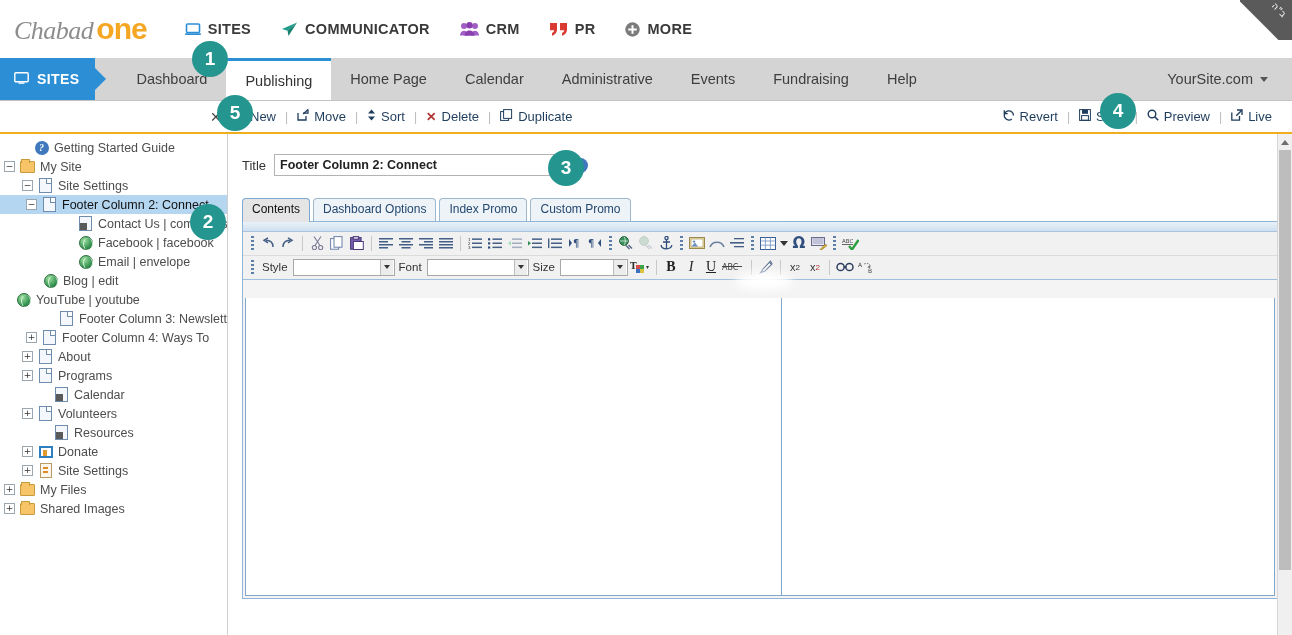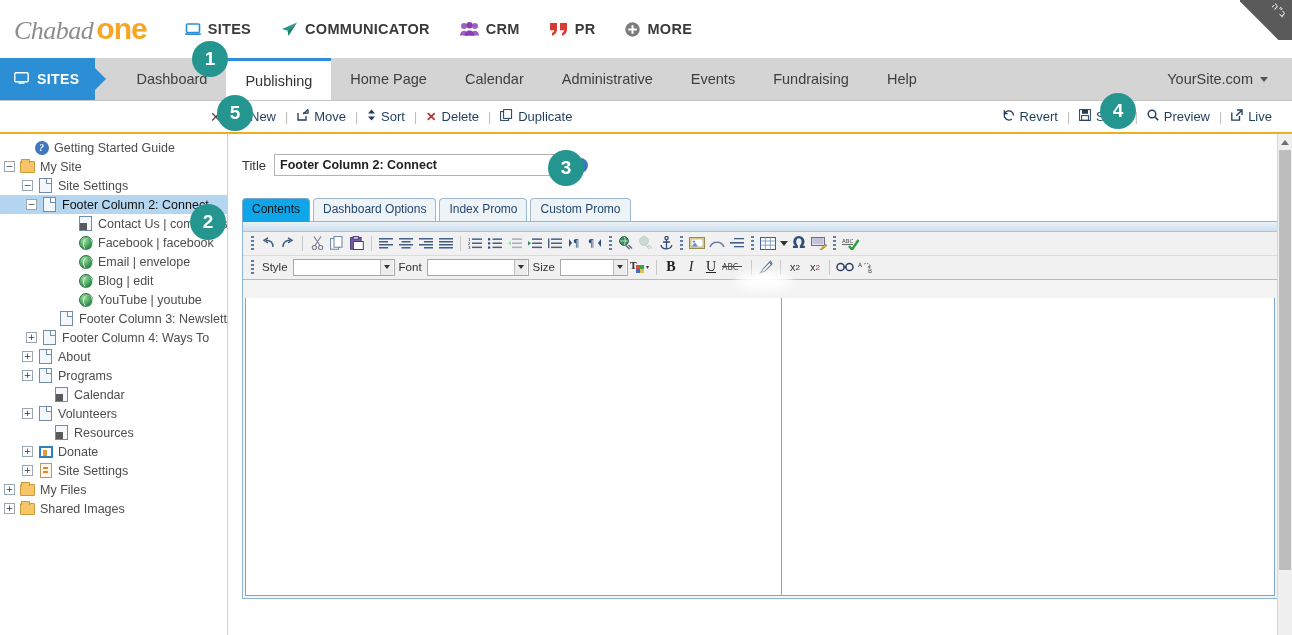--- a/index.html
+++ b/index.html
@@ -177,21 +177,21 @@
   }
 
   
   #tabs { display:flex; align-items:flex-end; padding-left:14px; margin-top:22px; }
   .tab {
     font-size:12px; color:#24486e; padding:3px 9px 4px;
     border:1px solid #9db8cf; border-bottom:none;
     border-radius:4px 4px 0 0; background:#eef3f8;
     margin-right:3px; cursor:pointer; line-height:1.3;
   }
-  .tab.active { background:#0ea5e9; color:#111; border-color:#7ba7d0; position:relative; z-index:3; }
+  .tab.active { background:#e5e5e5; color:#111; border-color:#7ba7d0; position:relative; z-index:3; }
 
   
   #editor-frame {
     margin:0 14px 0 14px; border:1px solid #8fb6d8; background:#f4f4f4;
     height:378px; position:relative; margin-top:-1px;
   }
   #editor-handlebar { height:10px; background:linear-gradient(#e9f1f8,#cfe0ef); border-bottom:1px solid #a9c4dc;}
   .tb-row {
     display:flex; align-items:center; height:24px;
     background:#f1f1f1; border-bottom:1px solid #dcdcdc; padding-left:4px;
@@ -505,29 +505,29 @@
     </div>
 
     <div class="tnode" style="padding-left:62px">
       <span class="pm empty"></span>
       <span class="ticon">
           <span class="ic-globe"></span>
         </span>
       <span>Email | envelope</span>
     </div>
 
-    <div class="tnode" style="padding-left:62px">
+    <div class="tnode" style="padding-left:27px">
       <span class="pm empty"></span>
       <span class="ticon">
           <span class="ic-globe"></span>
         </span>
       <span>Blog | edit</span>
     </div>
 
-    <div class="tnode" style="padding-left:62px">
+    <div class="tnode" style="">
       <span class="pm empty"></span>
       <span class="ticon">
           <span class="ic-globe"></span>
         </span>
       <span>YouTube | youtube</span>
     </div>
 
     <div class="tnode" style="padding-left:43px">
       <span class="pm empty"></span>
       <span class="ticon">

